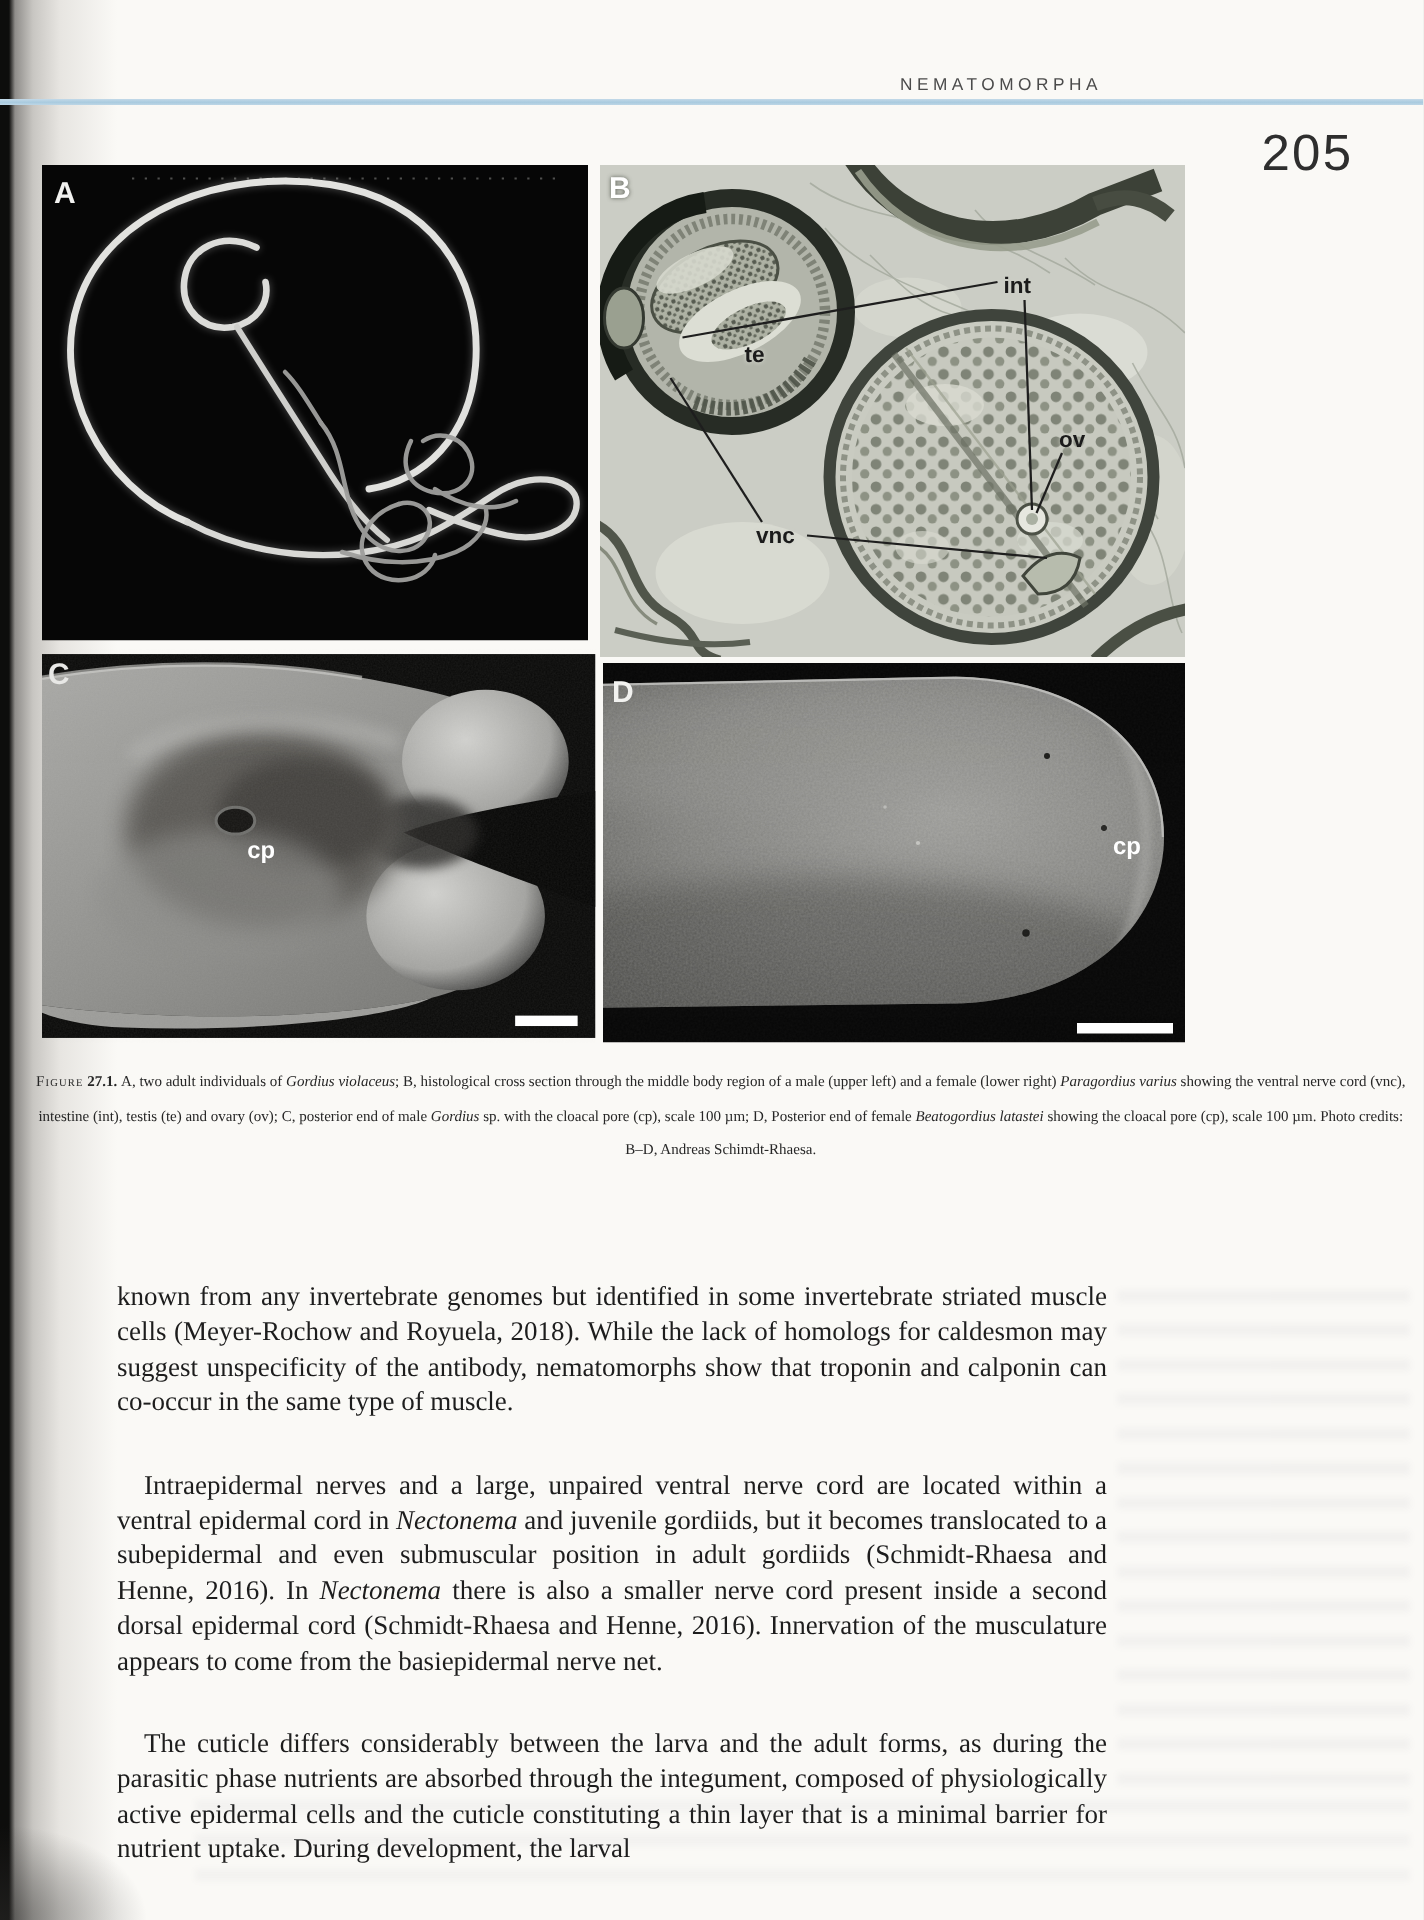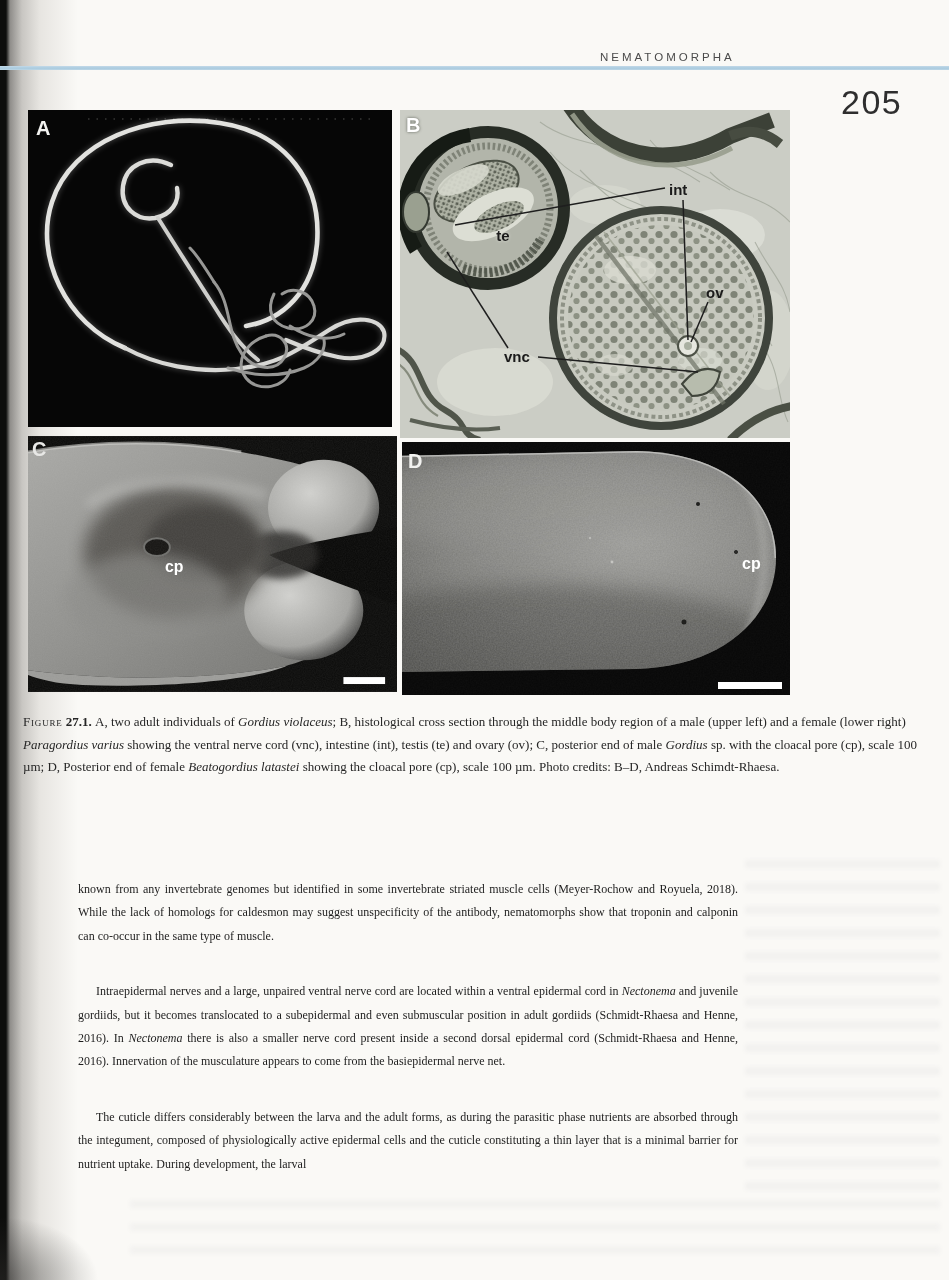--- a/index.html
+++ b/index.html
@@ -28,29 +28,29 @@
   
   .panel{position:absolute;}
   .panel svg{display:block;}
   .pA{left:28px;top:110px;}
   .pB{left:400px;top:110px;}
   .pC{left:28px;top:433px;}
   .pD{left:402px;top:442px;}
   
   .caption{
     position:absolute;left:23px;top:711px;width:915px;
-    font-size:13px;line-height:22.6px;color:#262626;margin:0;text-align:left;
+    font-size:10px;line-height:22.6px;color:#262626;margin:0;text-align:center;
   }
   .seg-smallcaps{font-variant:small-caps;letter-spacing:.8px;}
   .seg-bold{font-weight:700;}
   .seg-italic{font-style:italic;}
   
   .body-text{
-    position:absolute;left:78px;top:878px;width:660px;
-    font-size:12px;line-height:23.4px;color:#1d1d1d;text-align:justify;
+    position:absolute;left:78px;top:853px;width:660px;
+    font-size:18px;line-height:23.4px;color:#1d1d1d;text-align:justify;
   }
   .body-text p{margin:0;}
   .body-text p.indent{text-indent:18px;margin-top:32px;}
   
   .ghost{
     position:absolute;opacity:.06;filter:blur(2px);pointer-events:none;
     background:repeating-linear-gradient(180deg,#778 0 8px,transparent 8px 23px);
   }
   .ghost-right{left:745px;top:860px;width:195px;height:330px;}
   .ghost-bottom{left:130px;top:1200px;width:810px;height:62px;opacity:.05;}

